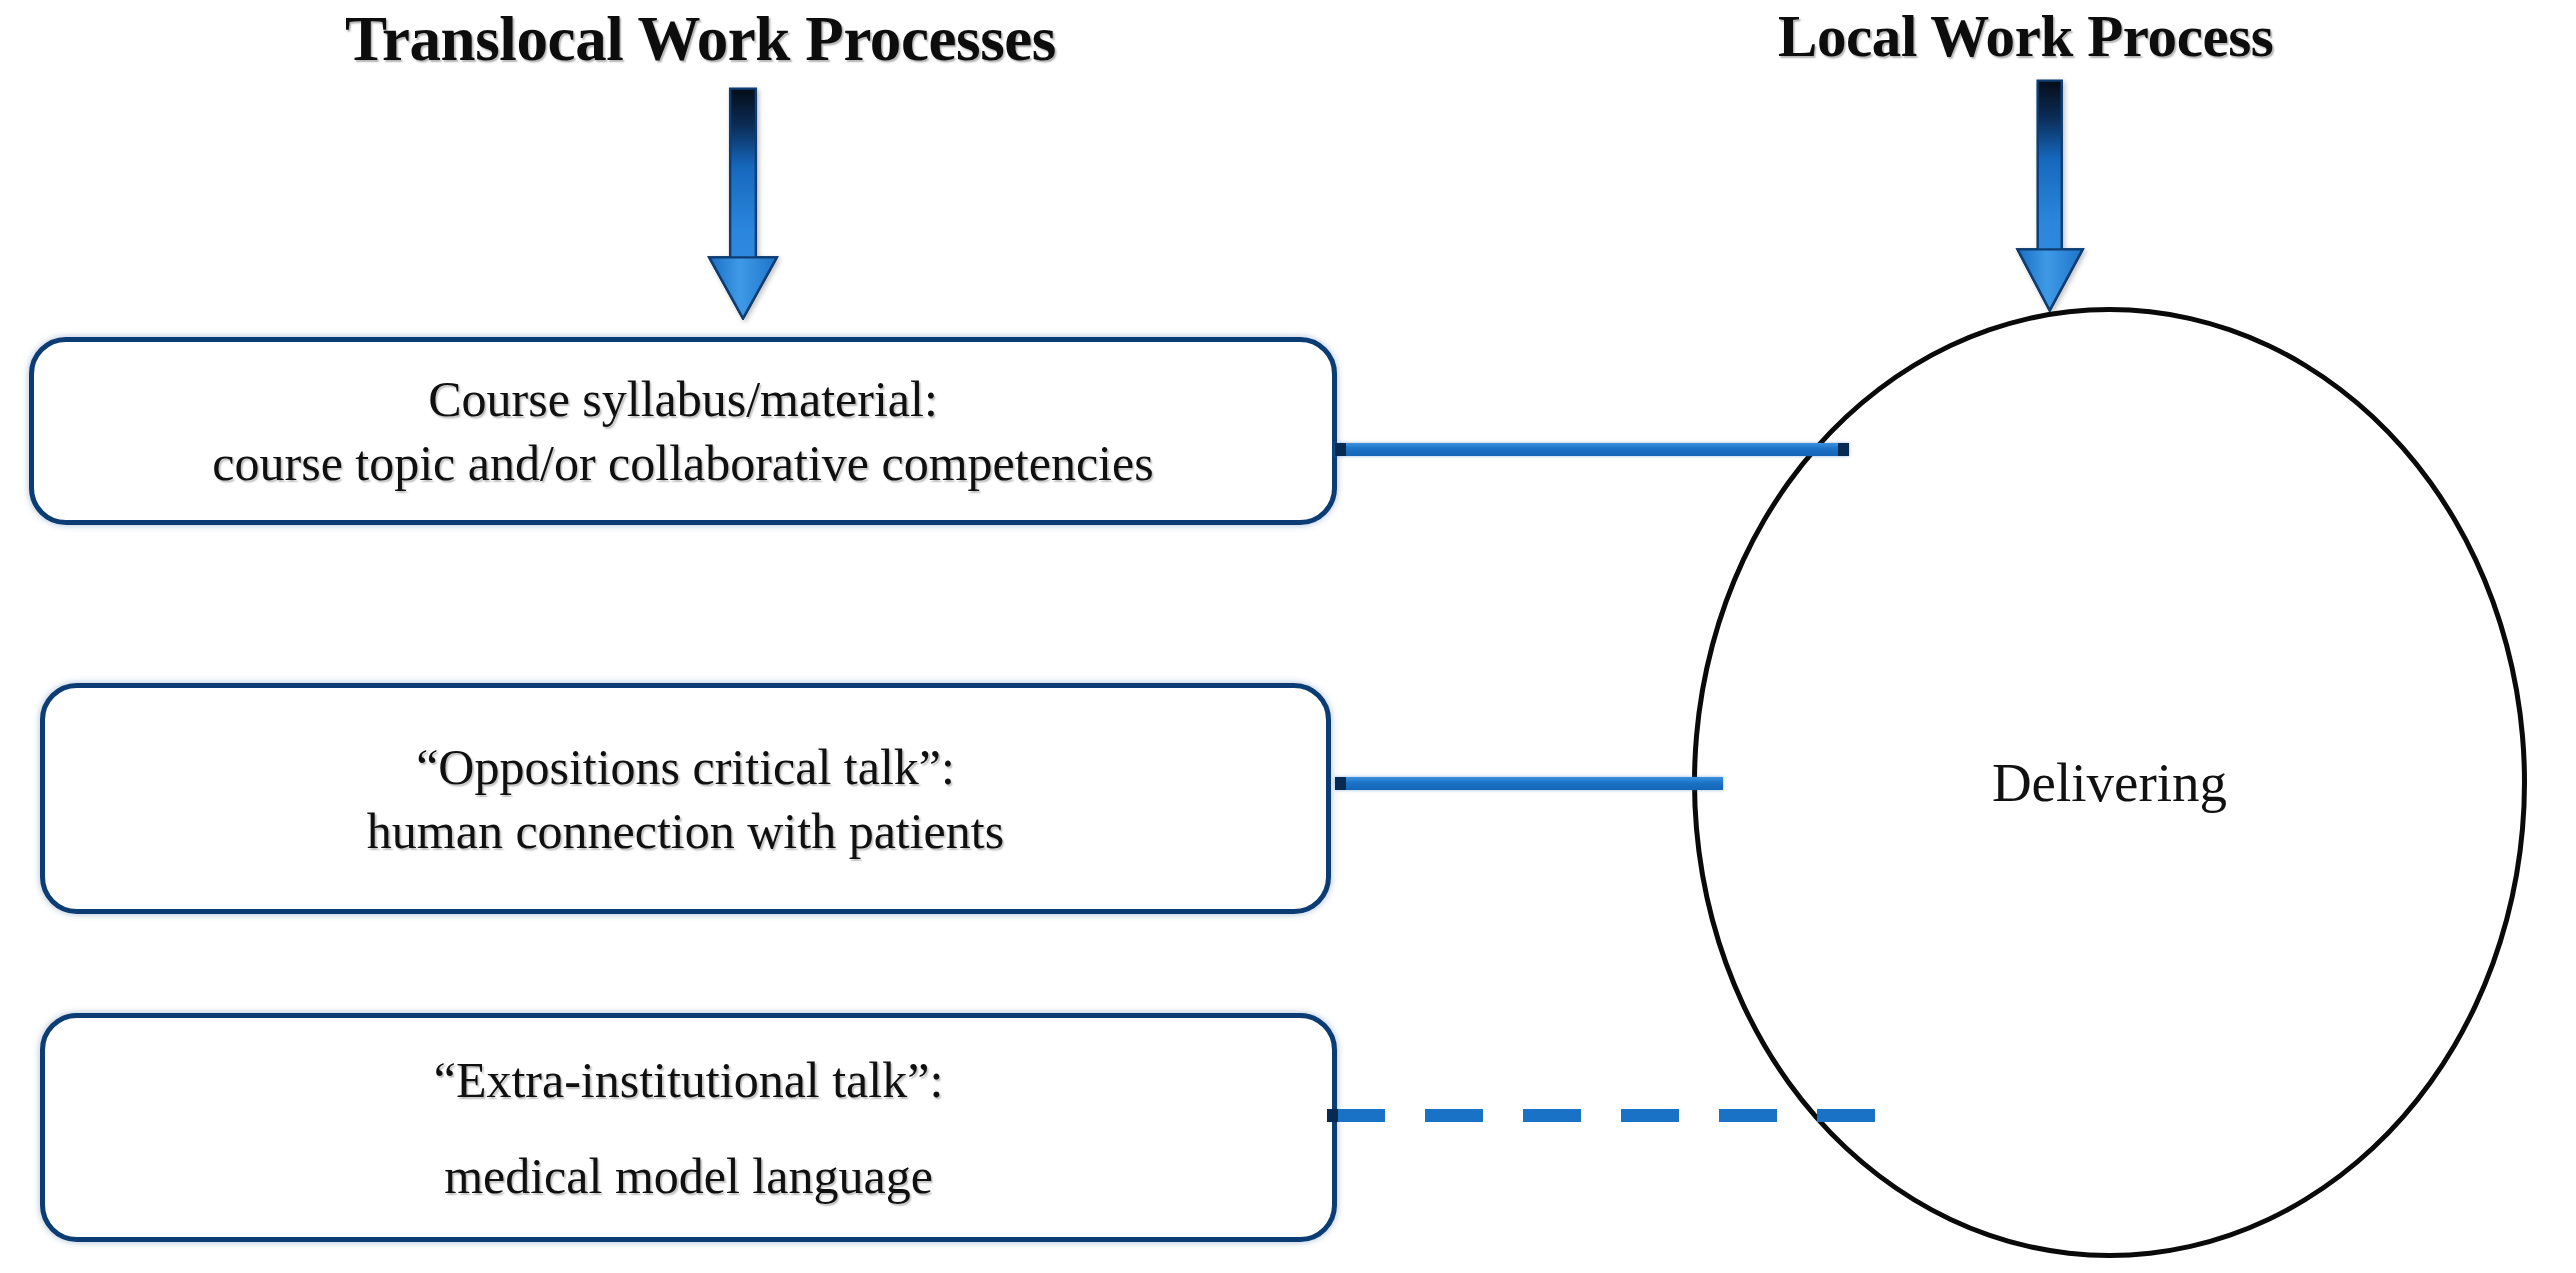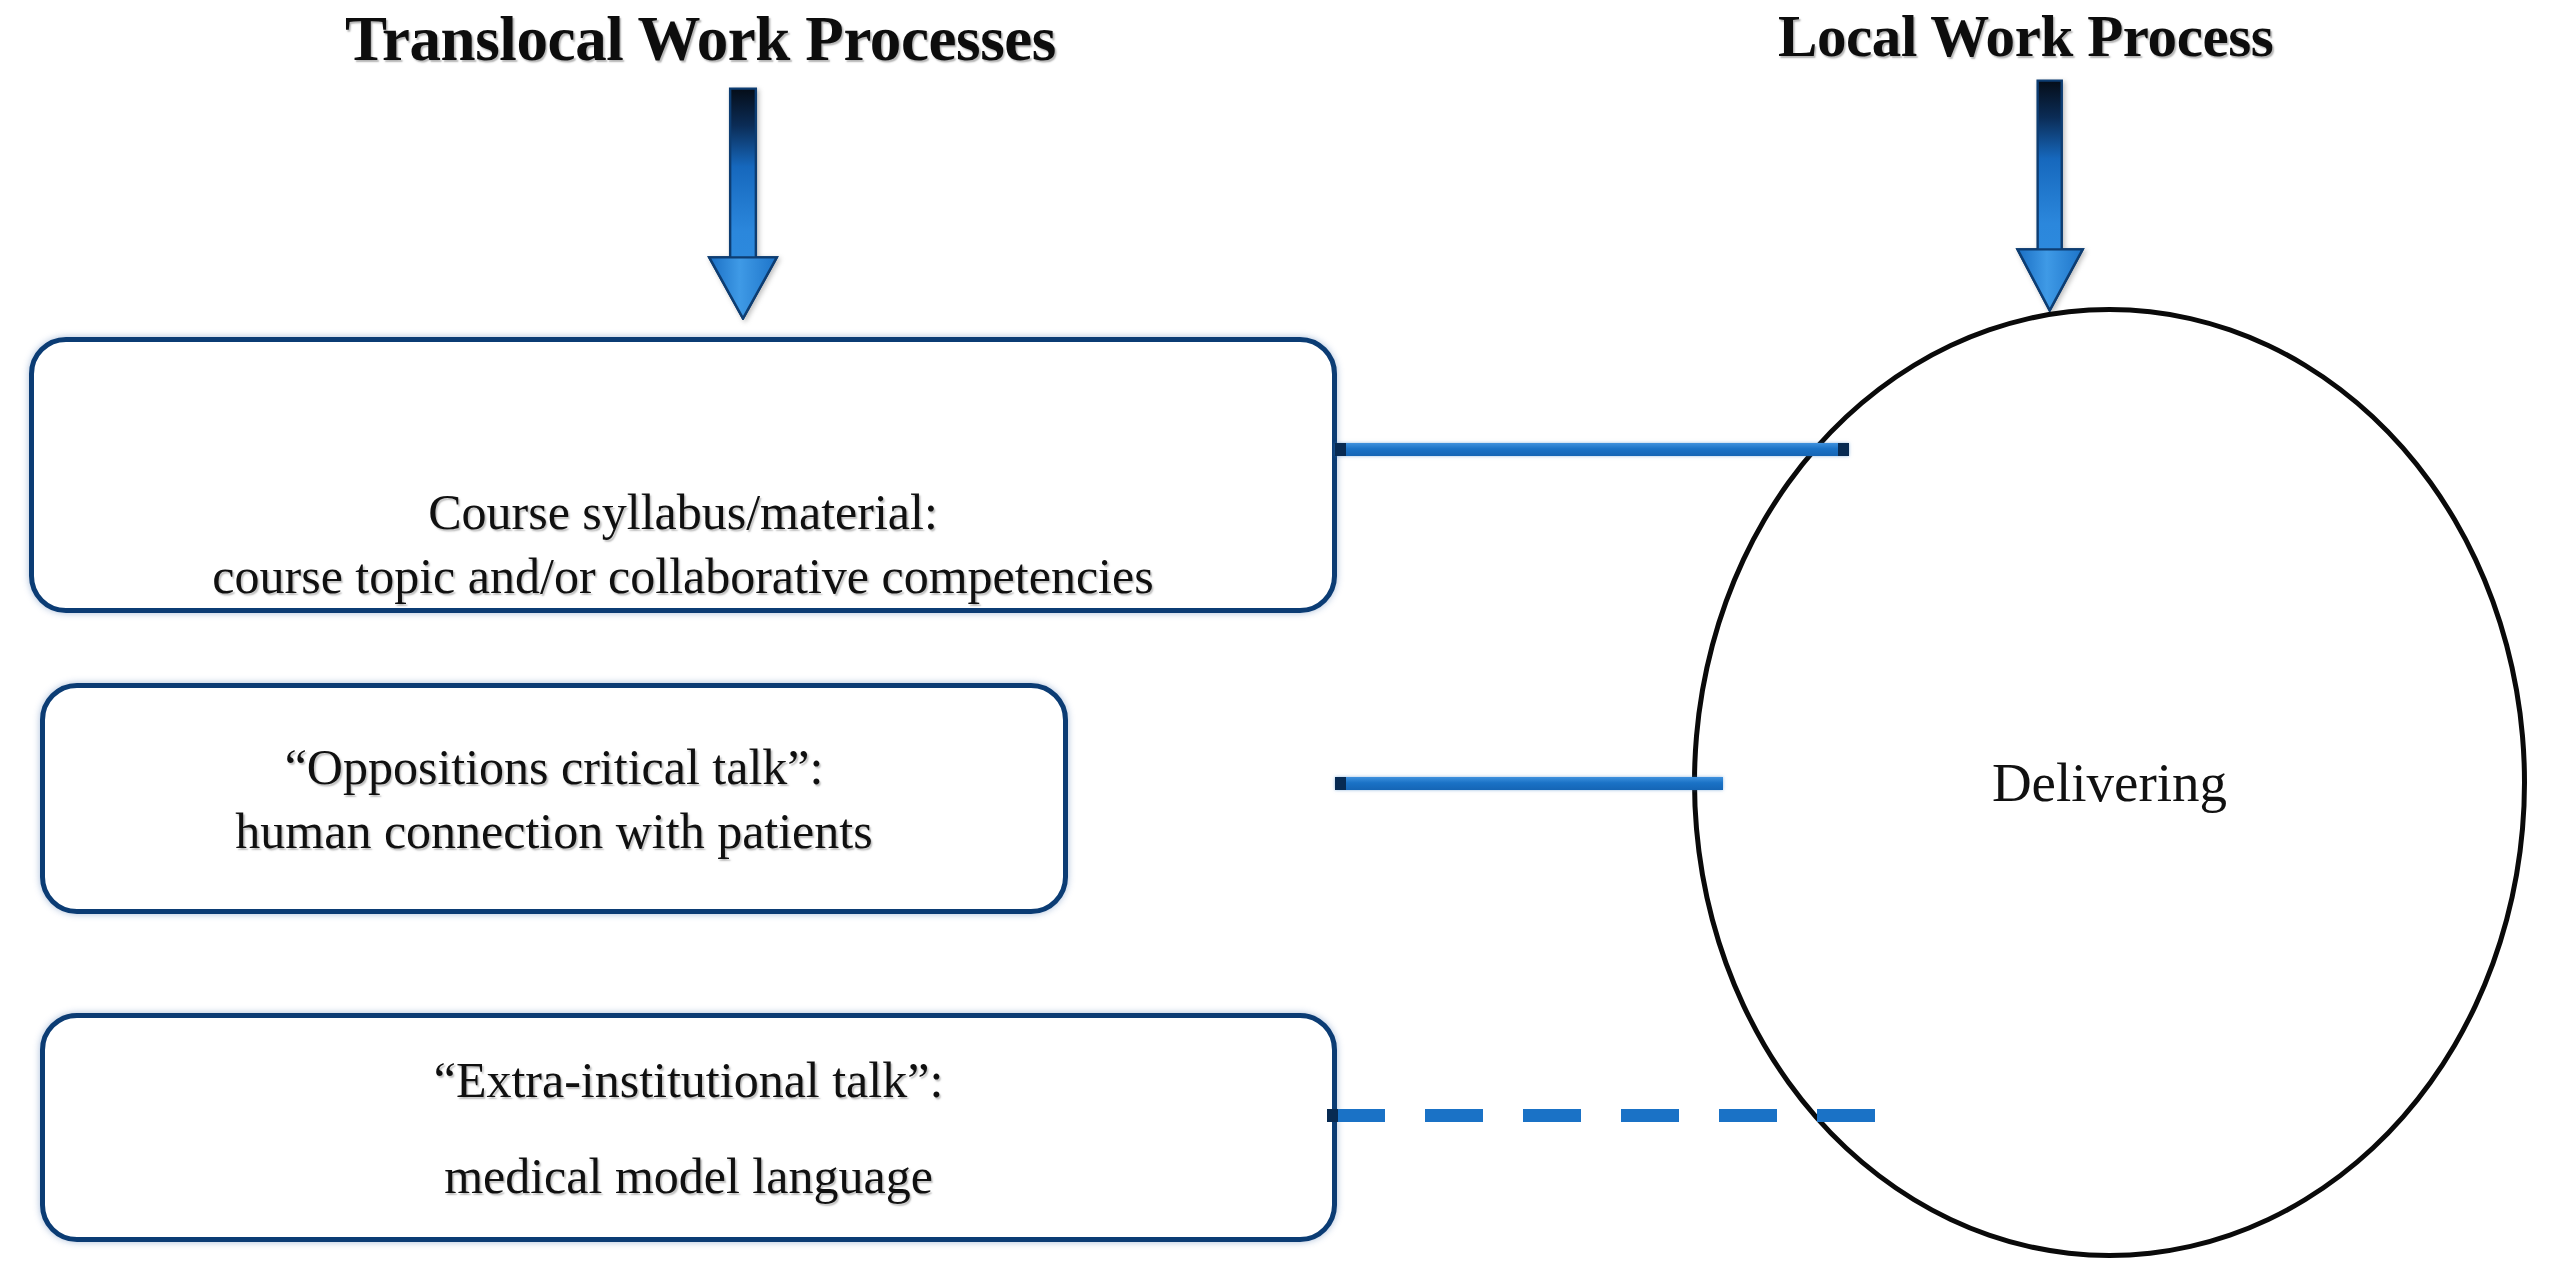--- a/index.html
+++ b/index.html
@@ -61,22 +61,22 @@
   }
   .process-box .line {
     font-family: "Liberation Serif", "DejaVu Serif", serif;
     font-size: 50px;
     line-height: 64px;
     color: #101010;
     white-space: nowrap;
     text-shadow: 1.6px 1.6px 1.6px rgba(130,130,130,0.5);
   }
 
-  #box-1 { left: 29px;  top: 337px;  width: 1308px; height: 276px; justify-content: flex-end; }
-  #box-2 { left: 40px;  top: 683px;  width: 1028px; height: 231px; }
+  #box-1 { left: 29px;  top: 337px;  width: 1308px; height: 188px; }
+  #box-2 { left: 40px;  top: 683px;  width: 1291px; height: 231px; }
   #box-3 { left: 40px;  top: 1013px; width: 1297px; height: 229px; gap: 32px; }
 
   
   #circle {
     position: absolute;
     left: 1692px;
     top: 307px;
     width: 835px;
     height: 951px;
     box-sizing: border-box;

